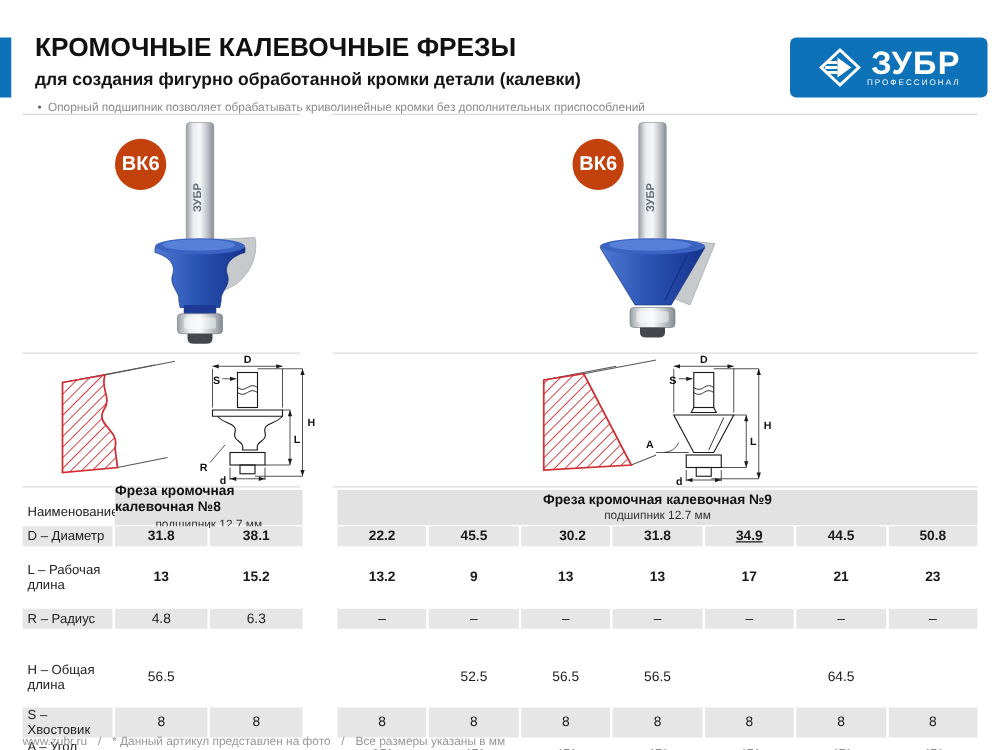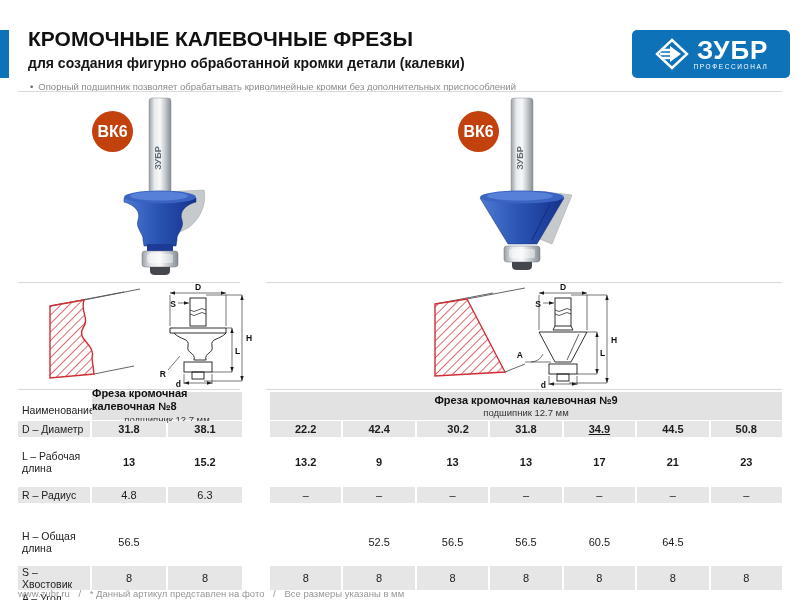--- a/index.html
+++ b/index.html
@@ -239,21 +239,21 @@
     </div>
     <div class="tcell spacer" style="grid-column: 4;"></div>
     <div class="tcell grp" style="grid-column: 5 / 12;">
       <div class="grp-t">Фреза кромочная калевочная №9</div>
       <div class="grp-s">подшипник 12.7 мм</div>
     </div>
     <div class="tcell lbl g" style="grid-column: 1;">D – Диаметр</div>
     <div class="tcell val g b" style="grid-column: 2;">31.8</div>
     <div class="tcell val g b" style="grid-column: 3;">38.1</div>
     <div class="tcell val g b" style="grid-column: 5;">22.2</div>
-    <div class="tcell val g b" style="grid-column: 6;">42.4</div>
+    <div class="tcell val g b" style="grid-column: 6;">45.5</div>
     <div class="tcell val g b" style="grid-column: 7; padding-left: 11px;">30.2</div>
     <div class="tcell val g b" style="grid-column: 8;">31.8</div>
     <div class="tcell val g b" style="grid-column: 9; text-decoration: underline;">34.9</div>
     <div class="tcell val g b" style="grid-column: 10;">44.5</div>
     <div class="tcell val g b" style="grid-column: 11;">50.8</div>
     <div class="tcell spacer" style="grid-column: 4;"></div>
     <div class="tcell lbl w" style="grid-column: 1;">L – Рабочая длина</div>
     <div class="tcell val w b" style="grid-column: 2;">13</div>
     <div class="tcell val w b" style="grid-column: 3;">15.2</div>
     <div class="tcell val w b" style="grid-column: 5;">13.2</div>
@@ -273,21 +273,20 @@
     <div class="tcell val g" style="grid-column: 8;">–</div>
     <div class="tcell val g" style="grid-column: 9;">–</div>
     <div class="tcell val g" style="grid-column: 10;">–</div>
     <div class="tcell val g" style="grid-column: 11;">–</div>
     <div class="tcell spacer" style="grid-column: 4;"></div>
     <div class="tcell lbl w" style="grid-column: 1;">H – Общая длина</div>
     <div class="tcell val w" style="grid-column: 2;">56.5</div>
     <div class="tcell val w" style="grid-column: 6;">52.5</div>
     <div class="tcell val w" style="grid-column: 7;">56.5</div>
     <div class="tcell val w" style="grid-column: 8;">56.5</div>
-    <div class="tcell val w" style="grid-column: 9;">60.5</div>
     <div class="tcell val w" style="grid-column: 10;">64.5</div>
     <div class="tcell spacer" style="grid-column: 4;"></div>
     <div class="tcell lbl g" style="grid-column: 1;">S – Хвостовик</div>
     <div class="tcell val g" style="grid-column: 2;">8</div>
     <div class="tcell val g" style="grid-column: 3;">8</div>
     <div class="tcell val g" style="grid-column: 5;">8</div>
     <div class="tcell val g" style="grid-column: 6;">8</div>
     <div class="tcell val g" style="grid-column: 7;">8</div>
     <div class="tcell val g" style="grid-column: 8;">8</div>
     <div class="tcell val g" style="grid-column: 9;">8</div>

